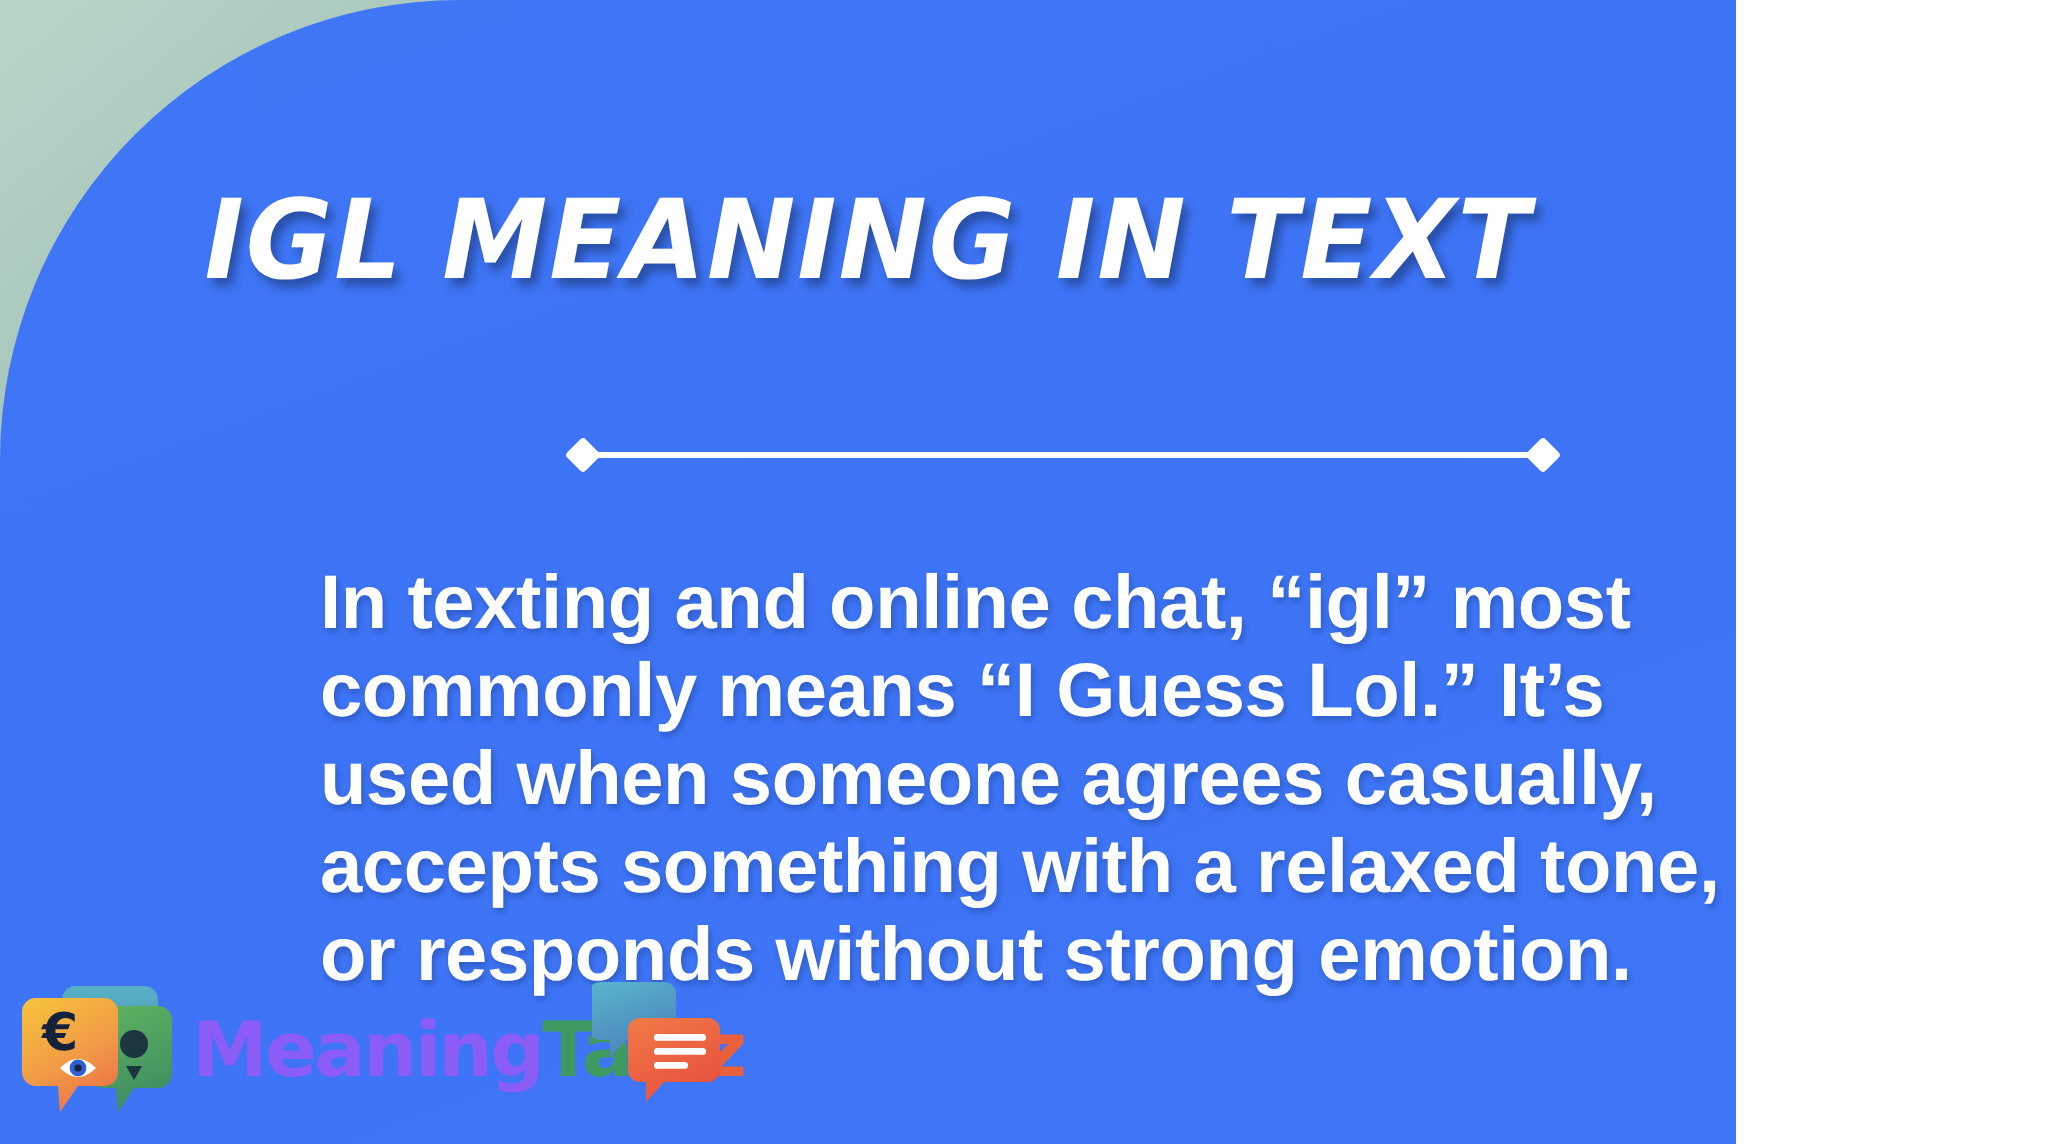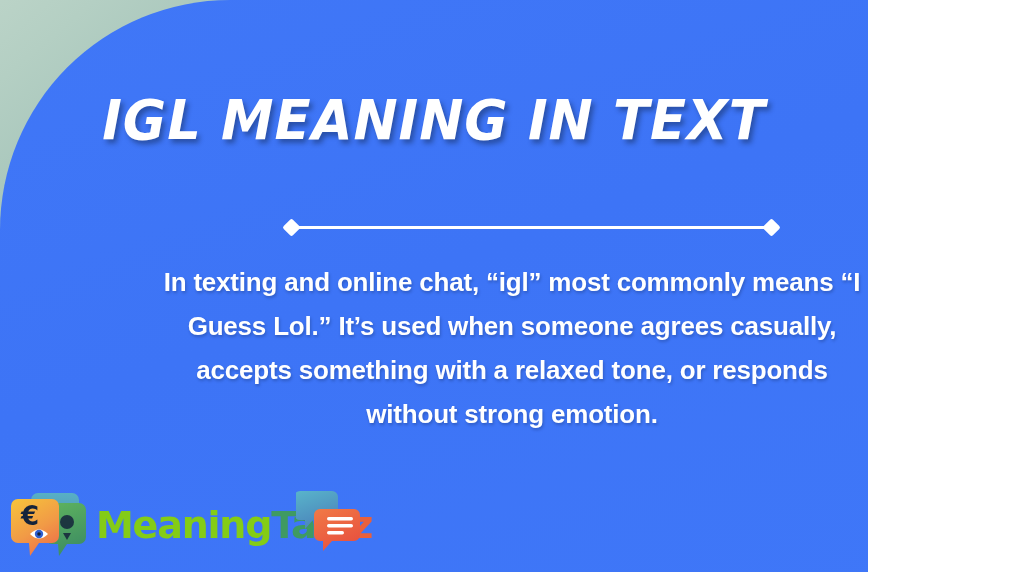--- a/index.html
+++ b/index.html
@@ -90,26 +90,25 @@
     transform: rotate(45deg);
     border-radius: 2px;
   }
   .diamond.left  { left: 0; }
   .diamond.right { right: 0; }
 
   
   .body-text {
     position: absolute;
     left: 160px;
-    top: 260px;
+    top: 280px;
     width: 704px;
-    text-align: center;
     color: #ffffff;
     font-family: "Liberation Sans", sans-serif;
-    font-size: 26px;
+    font-size: 38px;
     font-weight: bold;
     line-height: 44px;
     letter-spacing: -0.2px;
     text-shadow: 1px 2px 3px rgba(14, 34, 78, 0.30);
   }
 
   
   .logo {
     position: absolute;
     left: 8px;
@@ -126,21 +125,21 @@
     position: absolute;
     left: 88px;
     top: 14px;
     font-family: "DejaVu Sans", sans-serif;
     font-size: 38px;
     font-weight: bold;
     letter-spacing: -1.2px;
     white-space: nowrap;
     line-height: 44px;
   }
-  .w-meaning { color: #84cc16; }
+  .w-meaning { color: #8b5cf6; }
   .w-talk    { color: #3f9a62; }
   .w-z       { color: #e8603c; }
   .logo-bubbles {
     position: absolute;
     left: 288px;
     top: 0;
     width: 64px;
     height: 66px;
   }
 </style>

